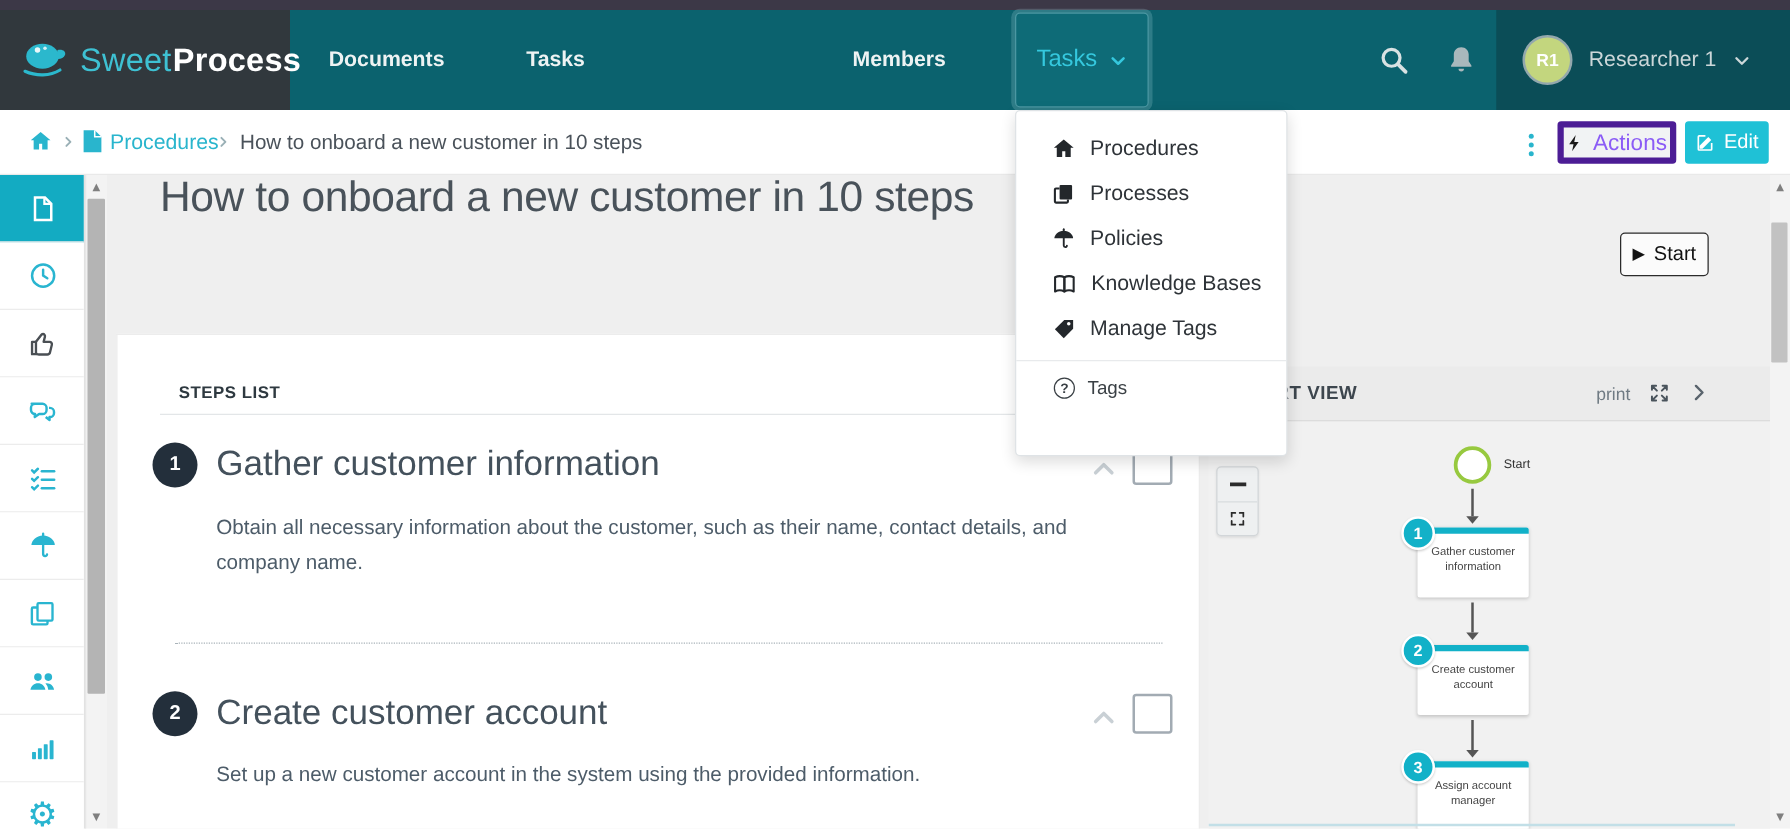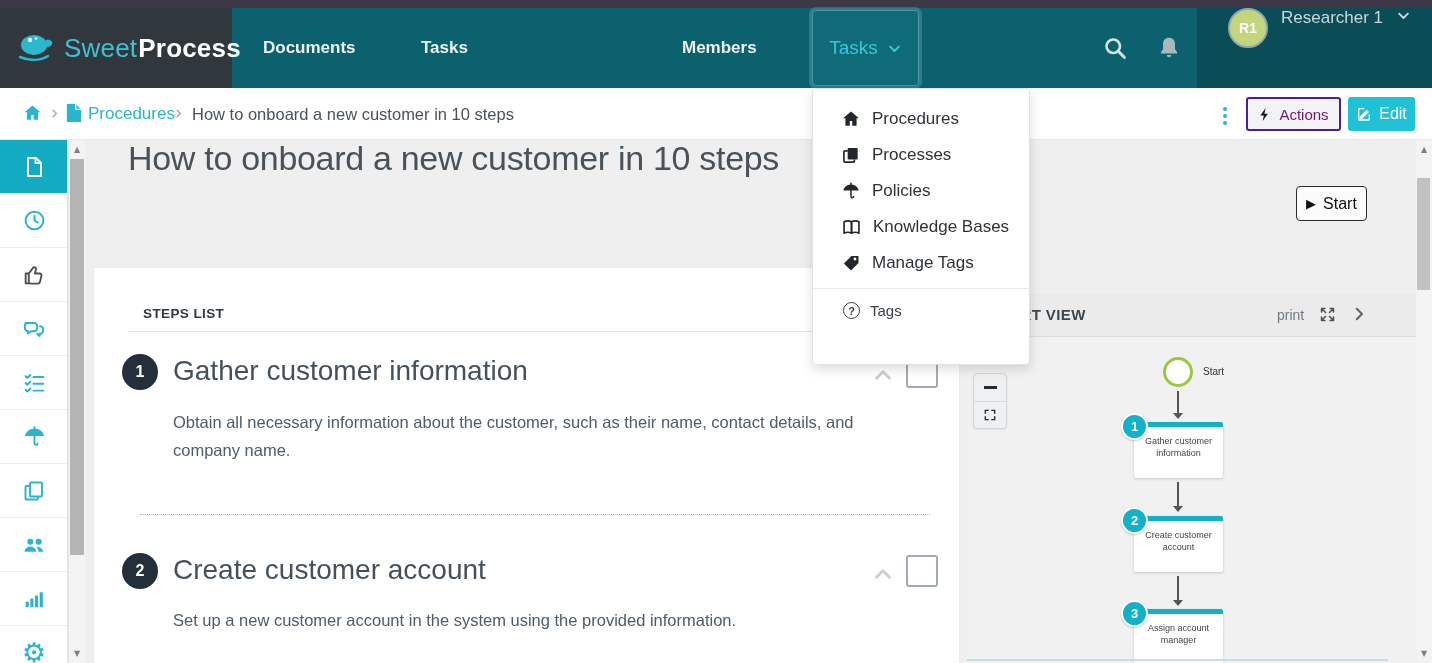--- a/index.html
+++ b/index.html
@@ -12,35 +12,35 @@
 
   
   .navbar { left:0; top:8px; width:1432px; height:80px; background:#0b626e; }
   .logo-area { position:absolute; left:0; top:0; width:232px; height:80px; background:#31383d; display:flex; align-items:center; padding-left:16px; gap:8px; }
   .logo-sweet { color:#3ec1d3; font-size:26px; font-weight:400; letter-spacing:0.2px; }
   .logo-process { color:#fff; font-size:26px; font-weight:700; margin-left:-7px; letter-spacing:0.2px; }
   .nav-item { position:absolute; top:0; height:80px; display:flex; align-items:center; color:#eef3f3; font-size:17px; font-weight:600; cursor:pointer; }
   .nav-doc { left:263px; } .nav-tasks { left:421px; } .nav-teams { left:553px;margin-top:47px; } .nav-members { left:682px; }
   .more-tab { position:absolute; left:812px; top:2px; width:107px; height:76px; background:#0e6b77; border:1px solid #4b97a2; border-radius:4px; box-shadow:0 0 0 3px rgba(175,219,227,0.22); display:flex; align-items:center; justify-content:center; gap:9px; color:#35c8de; font-size:19px; cursor:pointer; }
   .nav-iconbox { position:absolute; top:0; height:80px; display:flex; align-items:center; cursor:pointer; }
-  .account-area { position:absolute; left:1197px; top:0; width:235px; height:80px; background:#0b4d57; display:flex; align-items:flex-start; gap:13px; padding-left:31px; cursor:pointer; }
+  .account-area { position:absolute; left:1197px; top:0; width:235px; height:80px; background:#0b4d57; display:flex; align-items:center; gap:13px; padding-left:21px; cursor:pointer; }
   .avatar { width:40px; height:40px; border-radius:50%; background:#c3d67e; border:2px solid #93a8ad; color:#fff; font-size:14px; font-weight:700; display:flex; align-items:center; justify-content:center; }
   .account-name { color:#ccd7d9; font-size:17px; }
 
   
   .toolbar { left:0; top:88px; width:1432px; height:52px; background:#fff; border-bottom:1px solid #e9e9e9; }
   .crumb-home { left:22px; top:103px; }
   .crumb-sep1 { left:49px; top:108px; }
   .crumb-doc { left:66px; top:103px; }
   .crumb-link { left:88px; top:104px; font-size:17px; color:#29b5cd; cursor:pointer; }
   .crumb-sep2 { left:173px; top:108px; }
   .crumb-current { left:192px; top:105px; font-size:16.5px; color:#4a525a; }
   .kebab { left:1219px; top:100px; width:12px; height:32px; display:flex; flex-direction:column; align-items:center; justify-content:center; gap:3px; cursor:pointer; }
   .kebab i { width:4px; height:4px; border-radius:50%; background:#29b5cd; }
-  .actions-btn { left:1246px; top:97px; width:95px; height:34px; background:#f1f3f4; border:2px solid #4c1d95; border-radius:3px; display:flex; align-items:center; justify-content:center; gap:7px; font-size:15px; color:#701a75; cursor:pointer; }
+  .actions-btn { left:1246px; top:97px; width:95px; height:34px; background:#f1f3f4; border:5px solid #4c1d95; border-radius:3px; display:flex; align-items:center; justify-content:center; gap:7px; font-size:18px; color:#8b5cf6; cursor:pointer; }
   .edit-btn { left:1348px; top:97px; width:67px; height:34px; background:#1fc1d6; border:none; border-radius:3px; display:flex; align-items:center; justify-content:center; gap:7px; font-size:16px; color:#fff; cursor:pointer; }
 
   
   .sidebar { left:0; top:140px; width:68px; height:523px; background:#fff; border-right:1px solid #e2e2e2; overflow:hidden; }
   .sb-item { width:68px; height:54px; border-bottom:1px solid #ececec; display:flex; align-items:center; justify-content:center; color:#29b5d0; cursor:pointer; background:#fff; }
   .sb-item.active { background:#13abc2; color:#fff; }
   .sb-item.dark { color:#4a4f54; }
   .gear-glyph { font-family:"DejaVu Sans",sans-serif; font-size:27px; line-height:27px; color:#29b5d0; }
 
   

